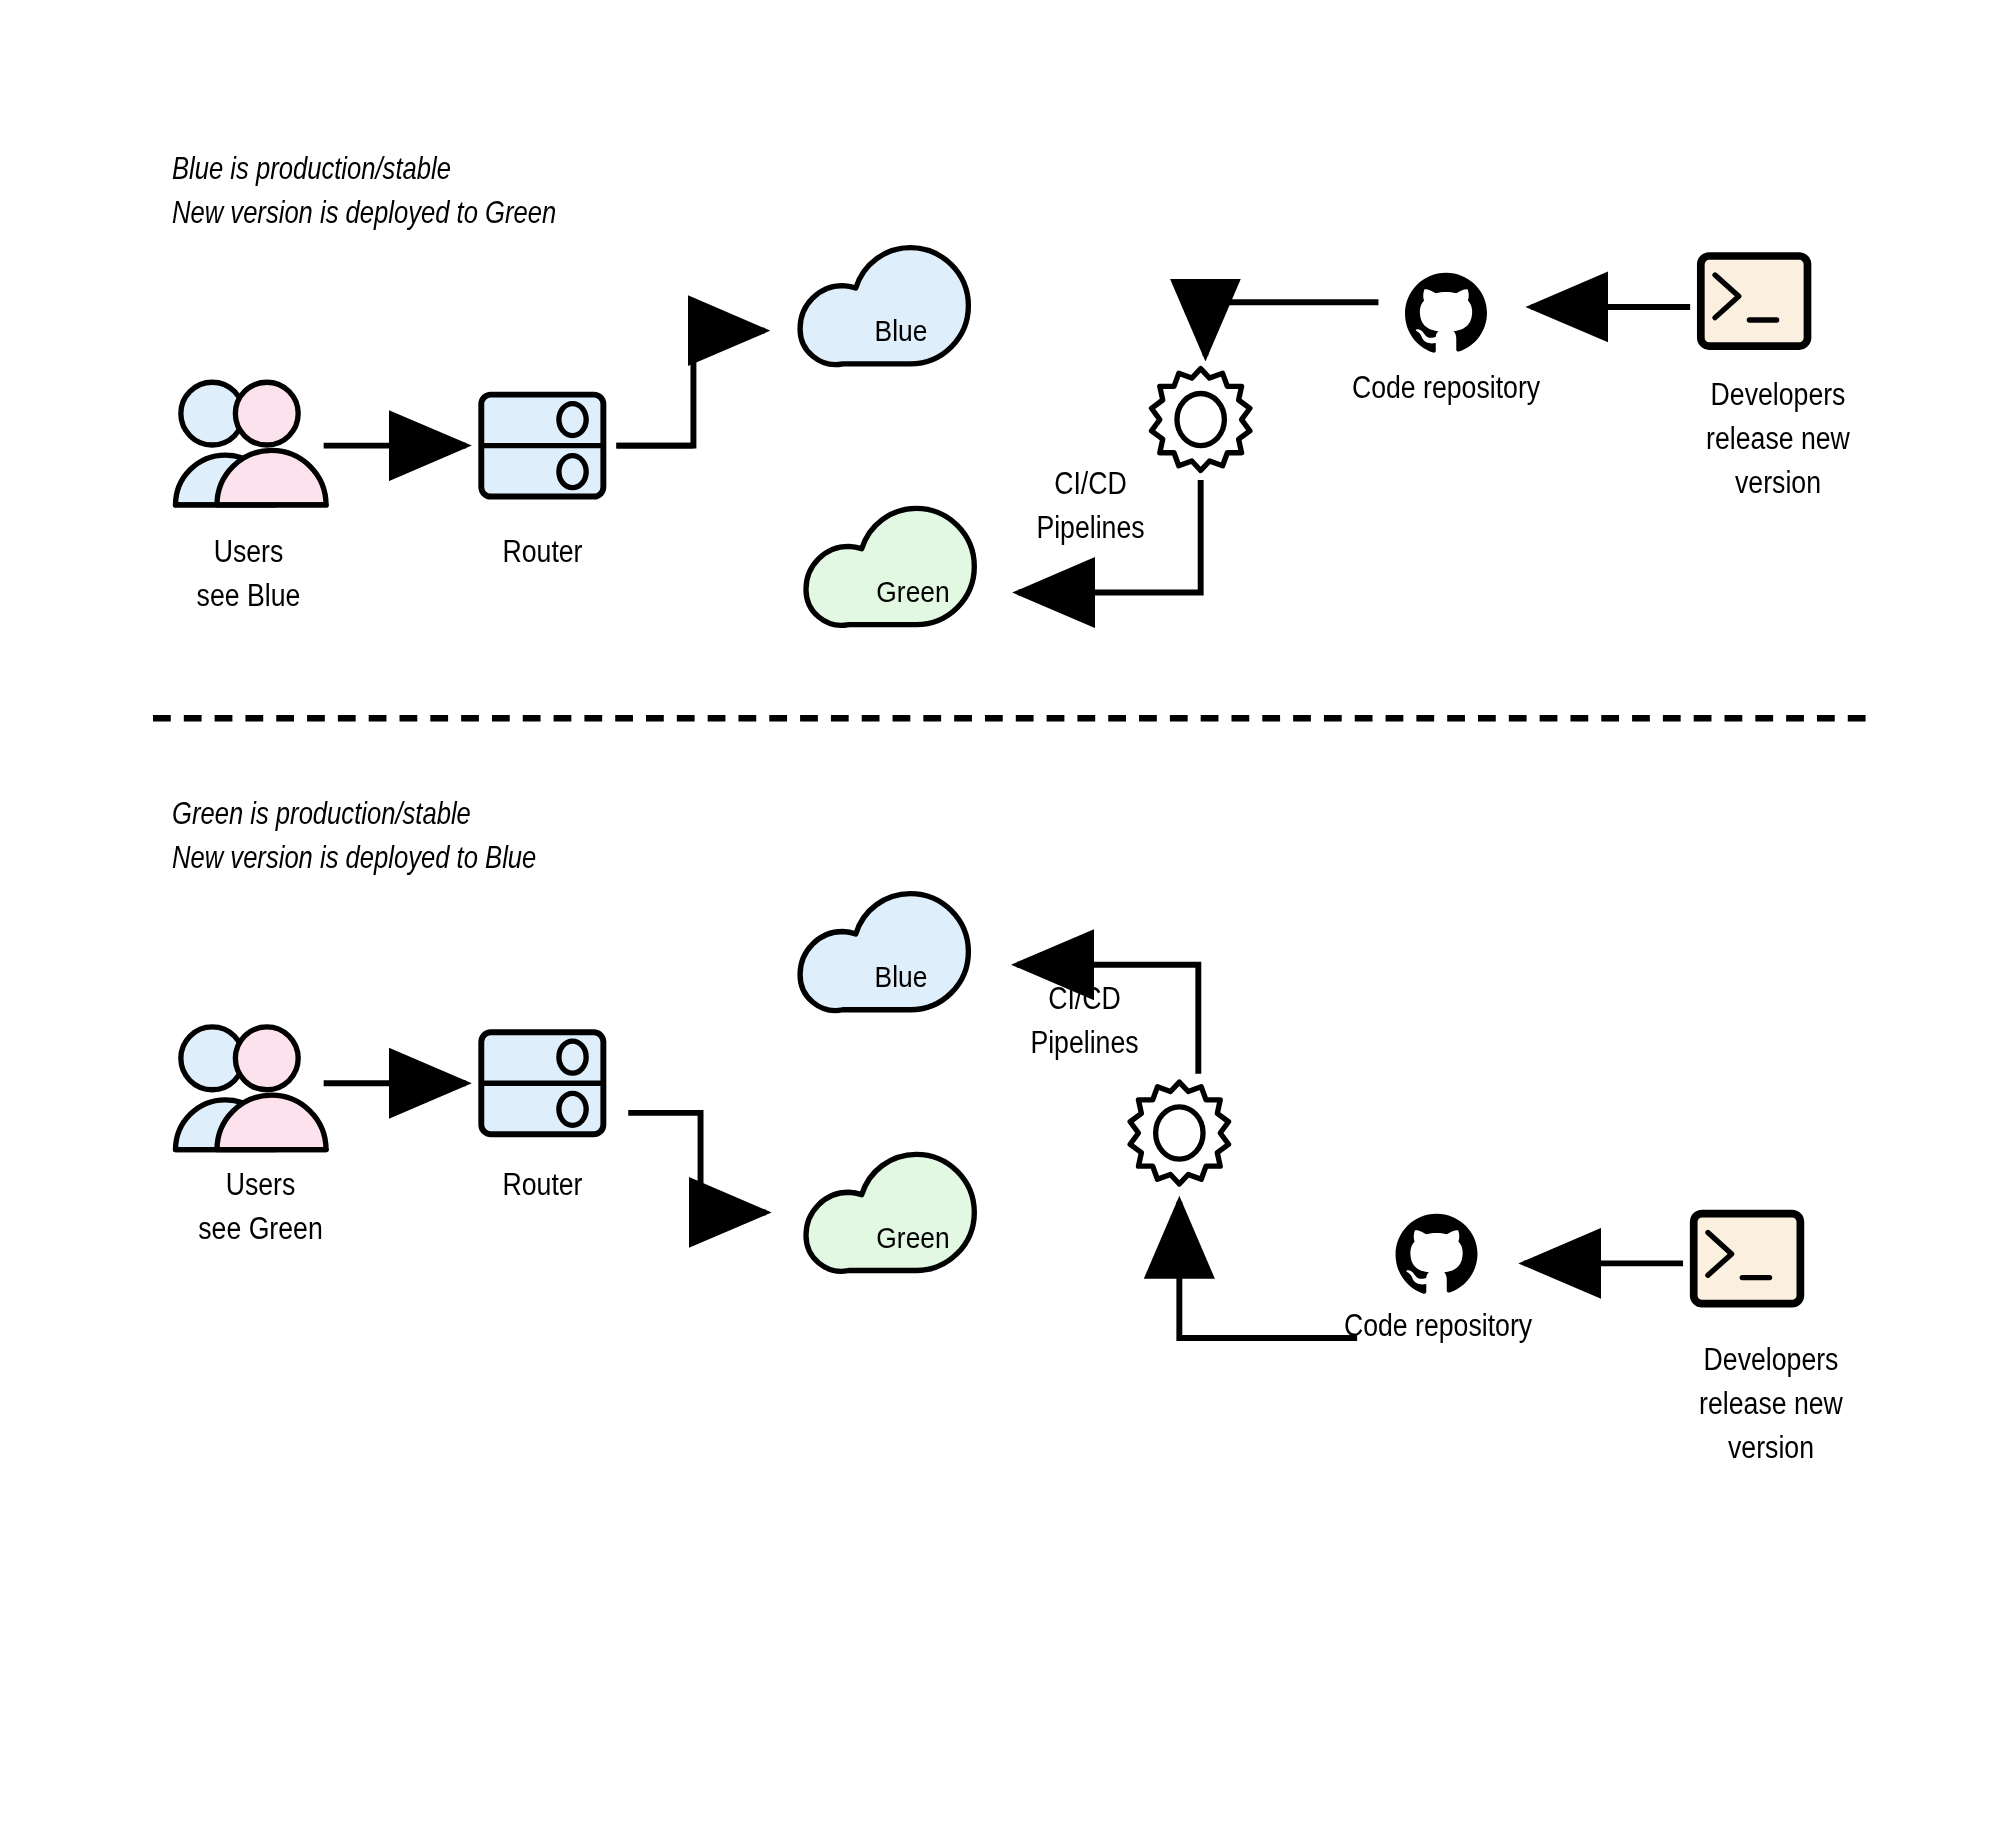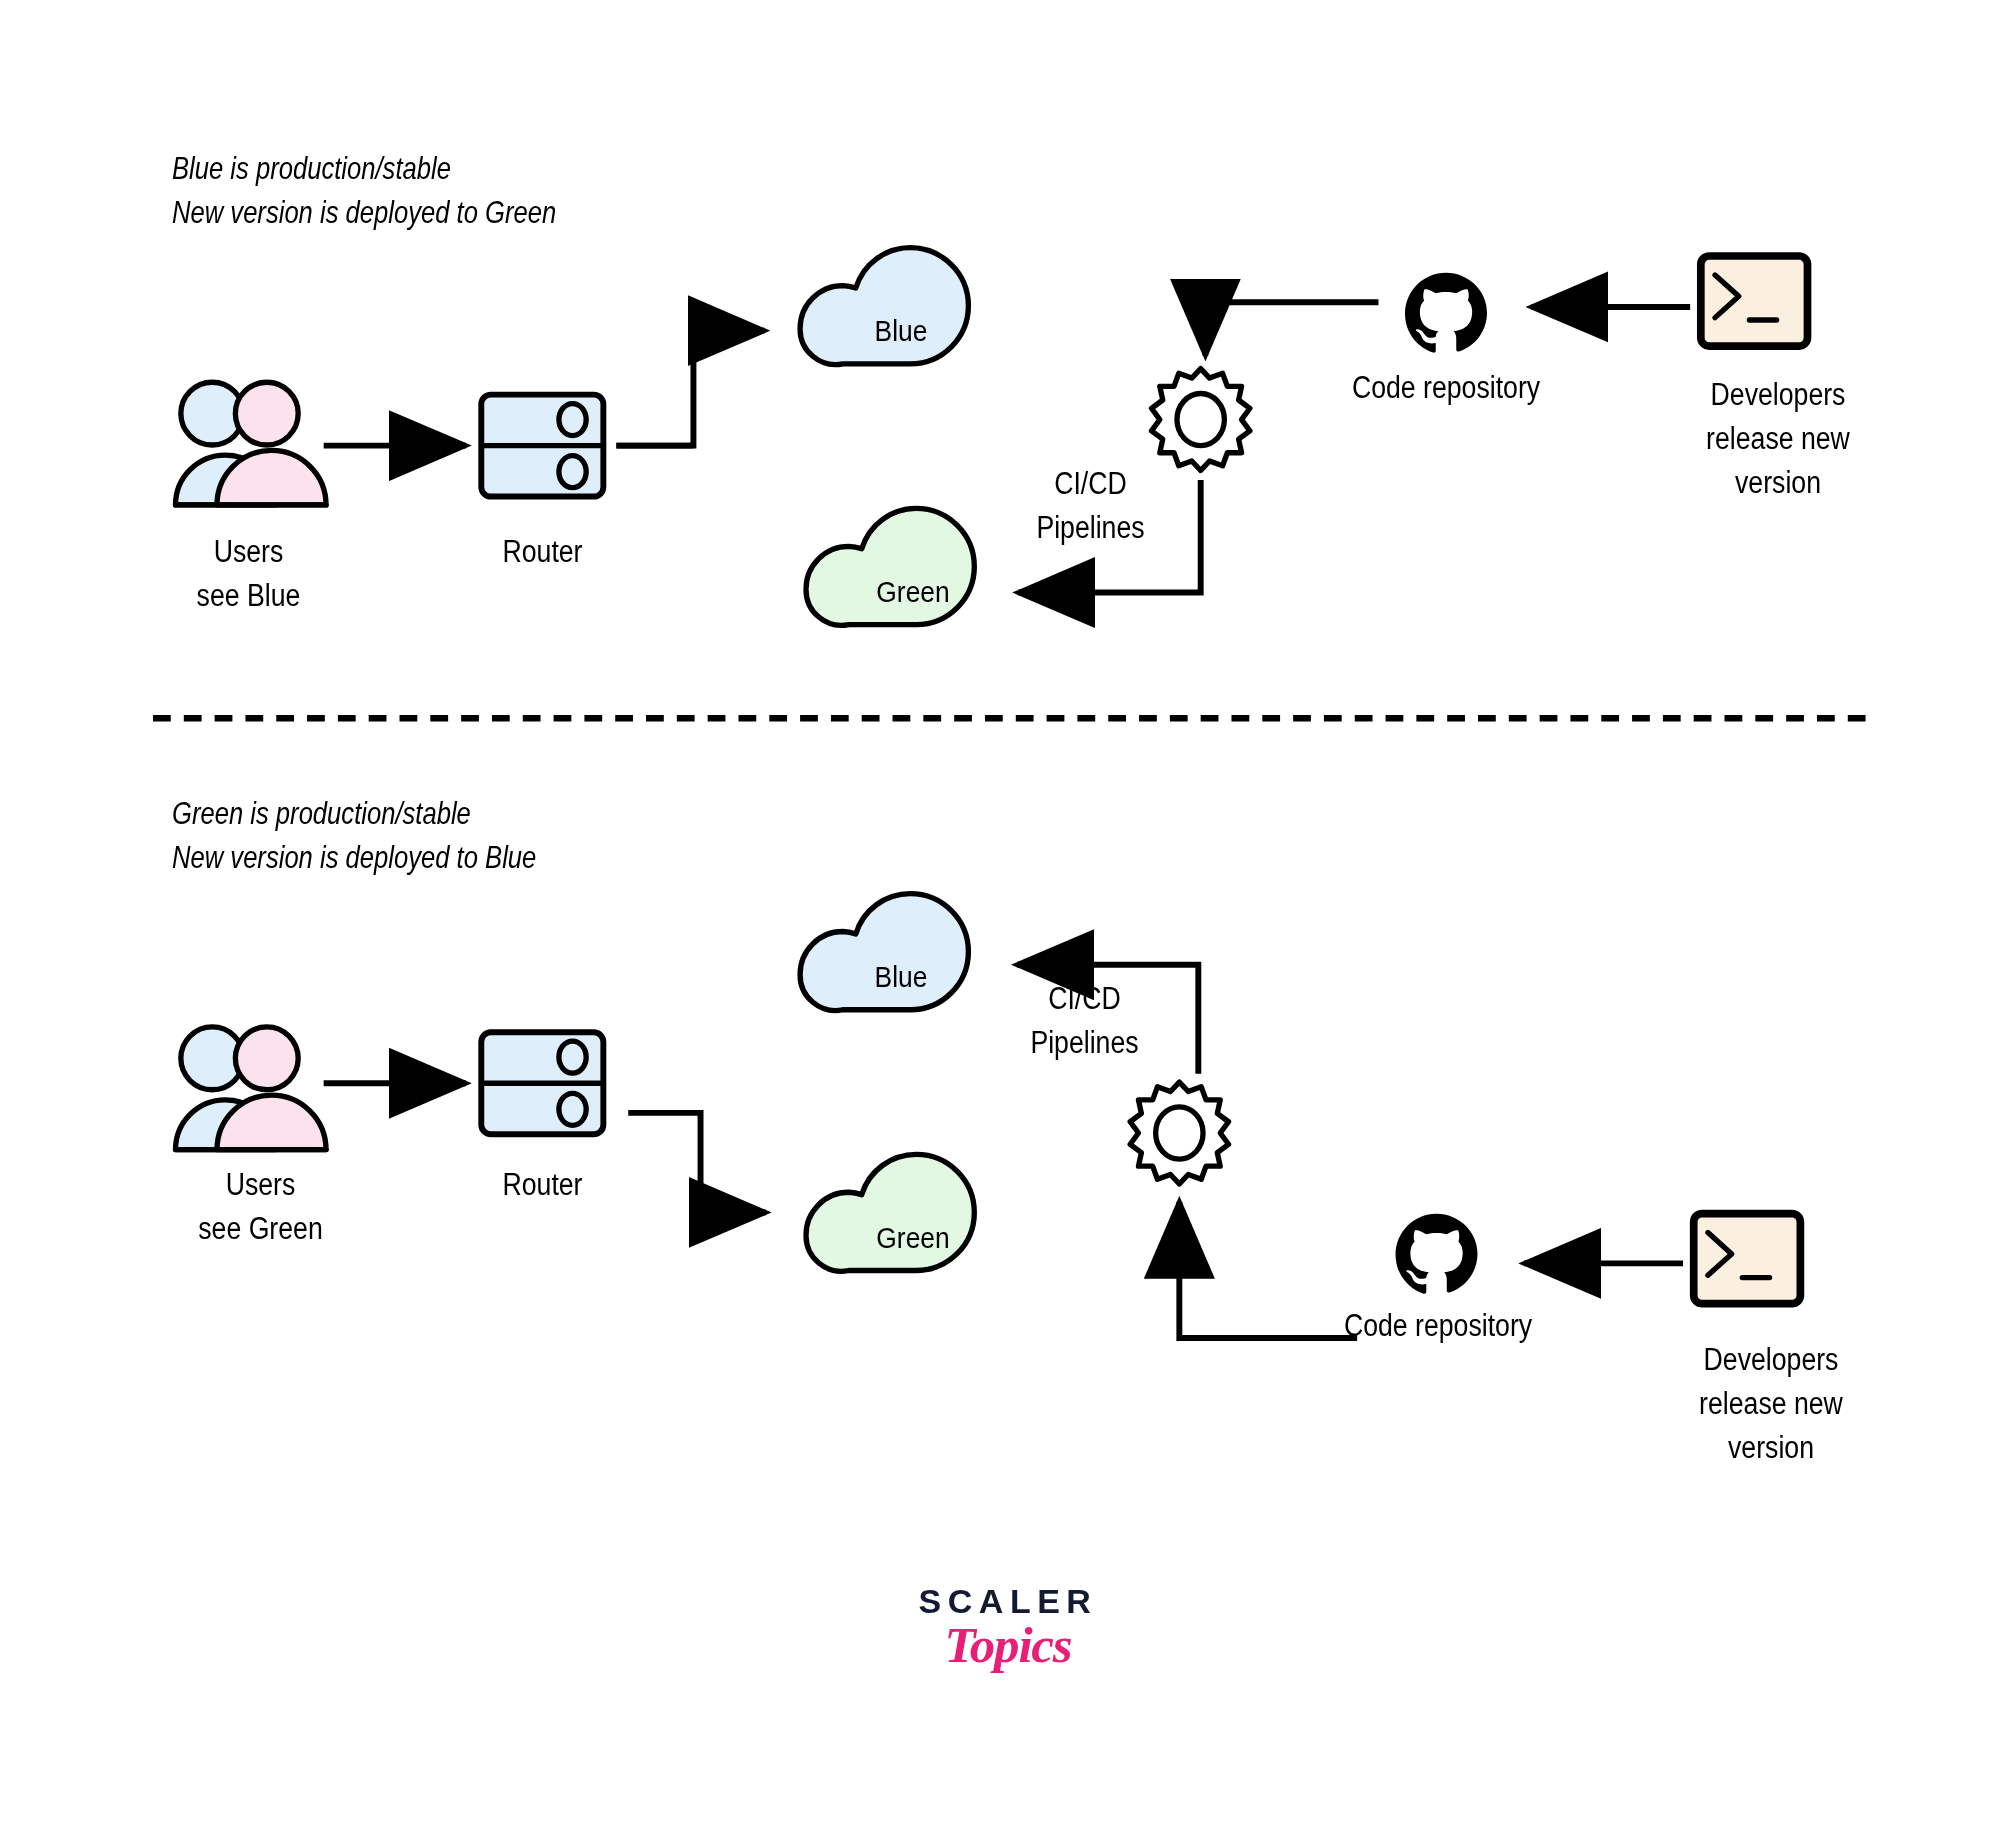--- a/index.html
+++ b/index.html
@@ -212,19 +212,15 @@
   <div class="cloudlbl" style="left:824px;top:960px;width:154px;"><span>Blue</span></div>
 
   <div class="cloudlbl" style="left:830px;top:1221px;width:166px;"><span>Green</span></div>
 
   <div class="lbl" style="left:972px;top:977px;width:225px;"><span>CI/CD</span><br><span>Pipelines</span></div>
 
   <div class="lbl" style="left:1284px;top:1304px;width:308px;"><span>Code repository</span></div>
 
   <div class="lbl" style="left:1617px;top:1338px;width:308px;"><span>Developers</span><br><span>release new</span><br><span>version</span></div>
 
-  <div class="logo" style="left:830px;top:1584px;width:356px;">
-    <span class="word1">SCALER</span>
-    <span class="word2">Topics</span>
-  </div>
 
 </div>
 
 
 </body></html>

